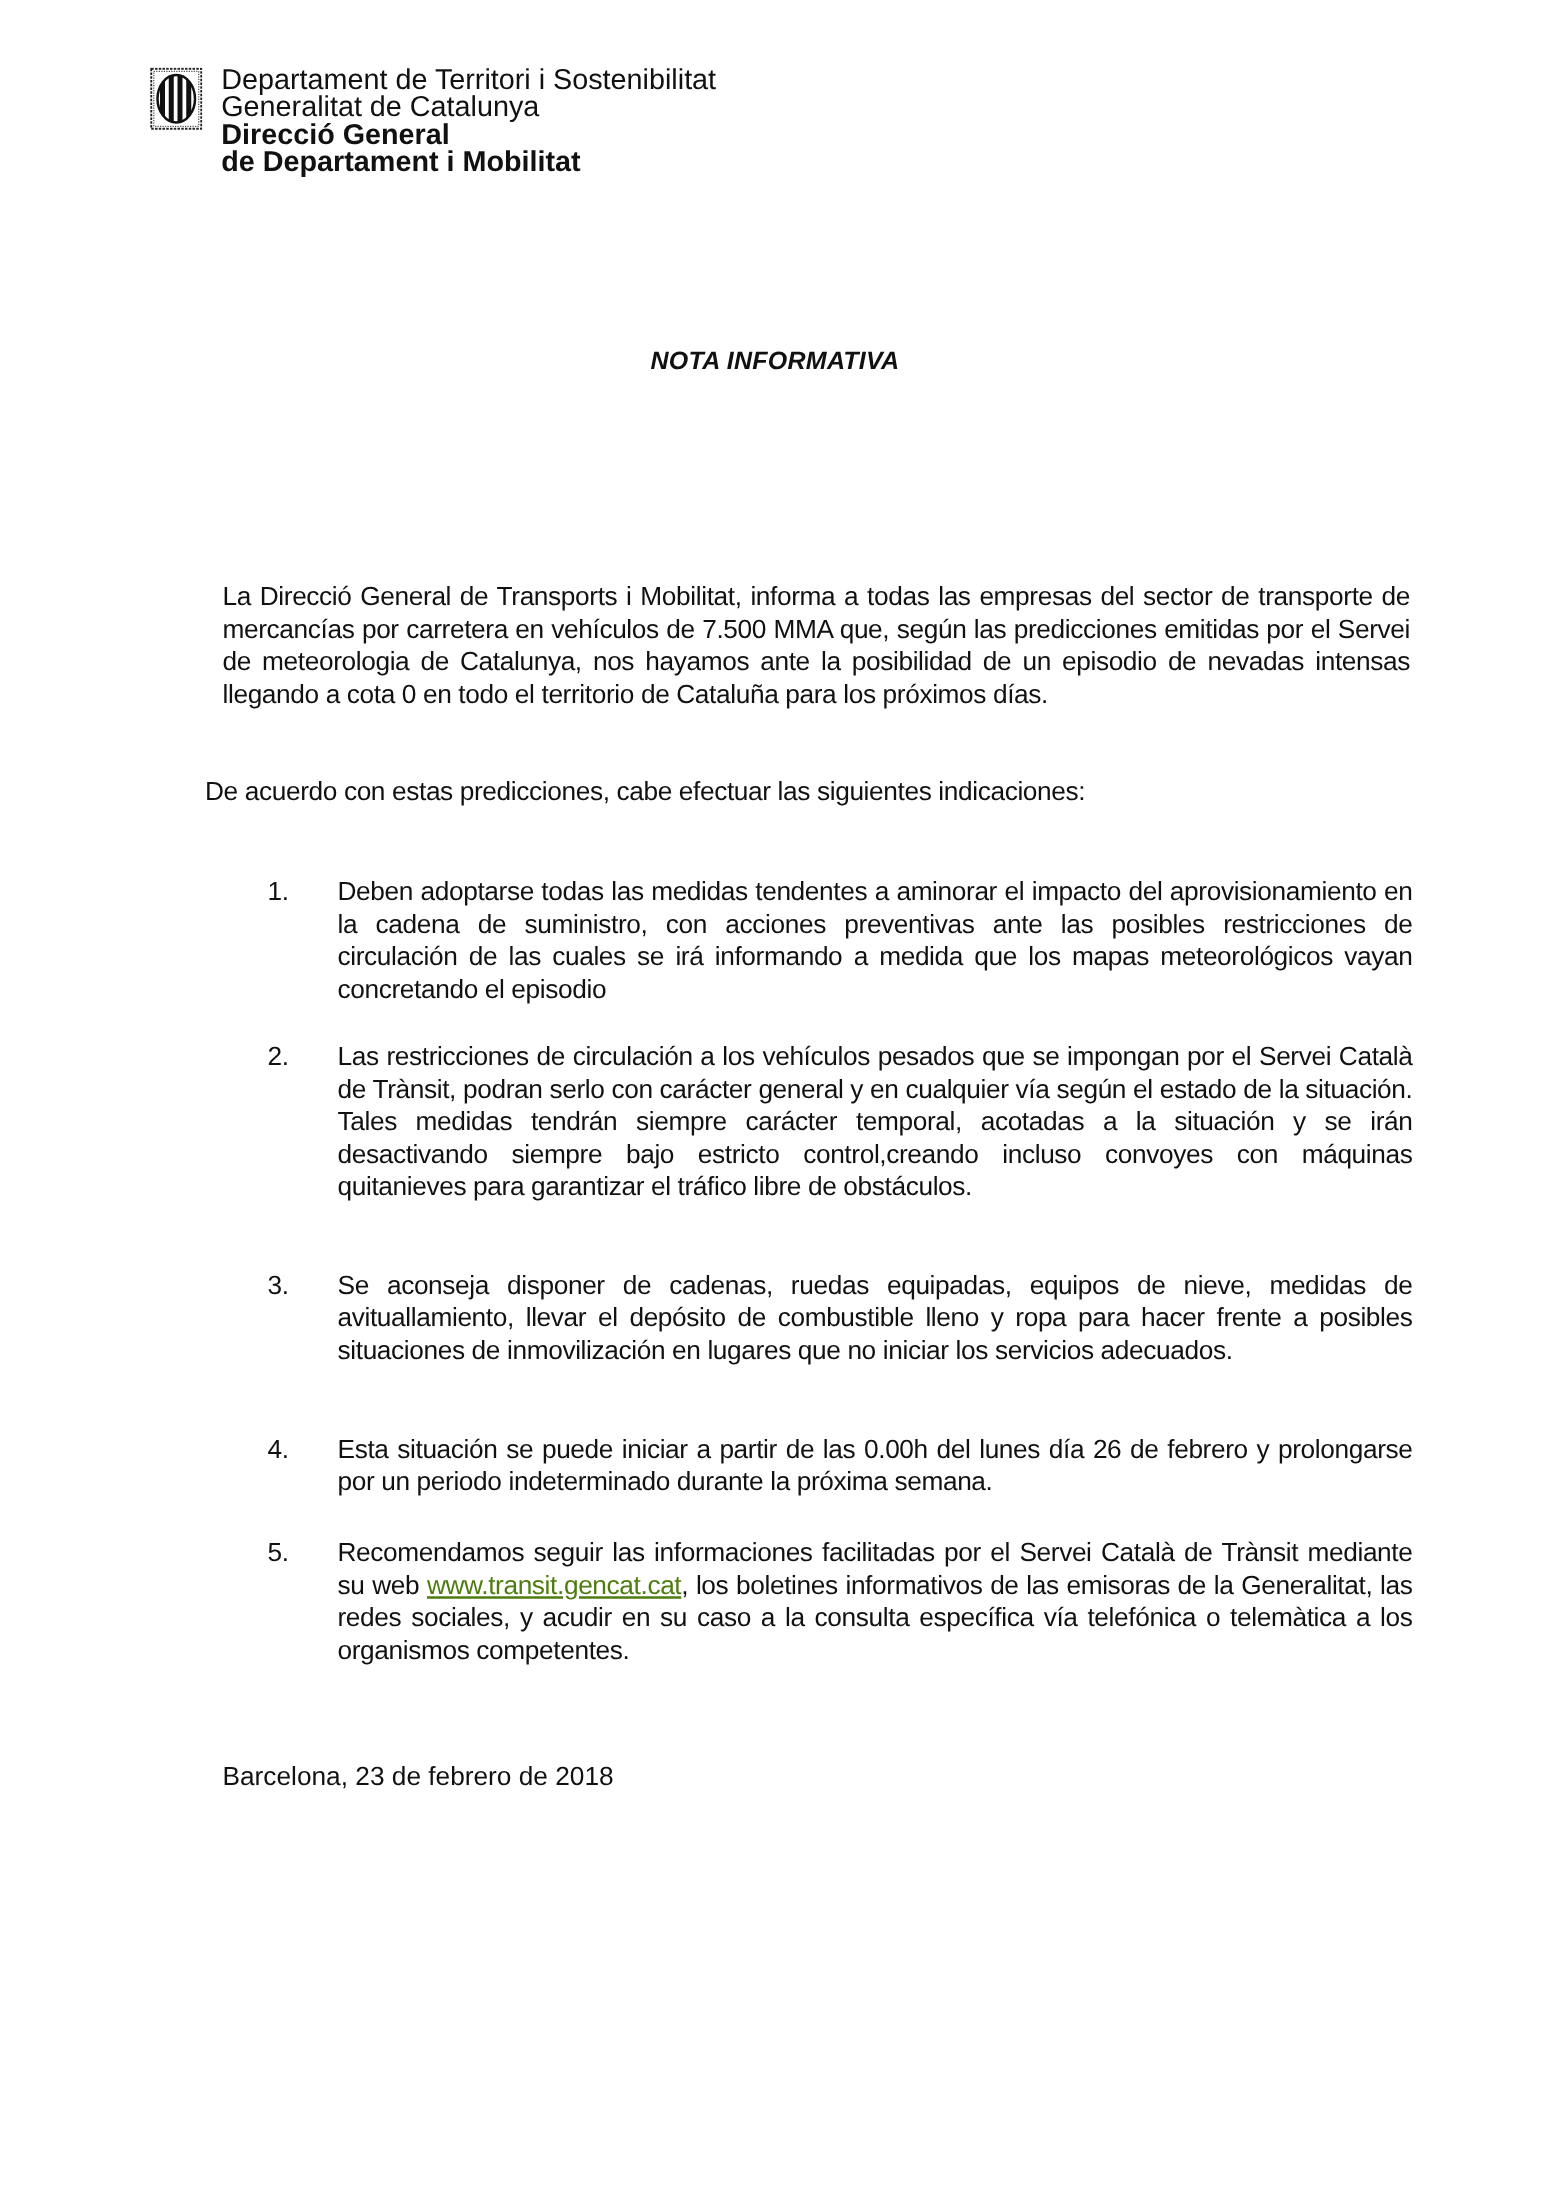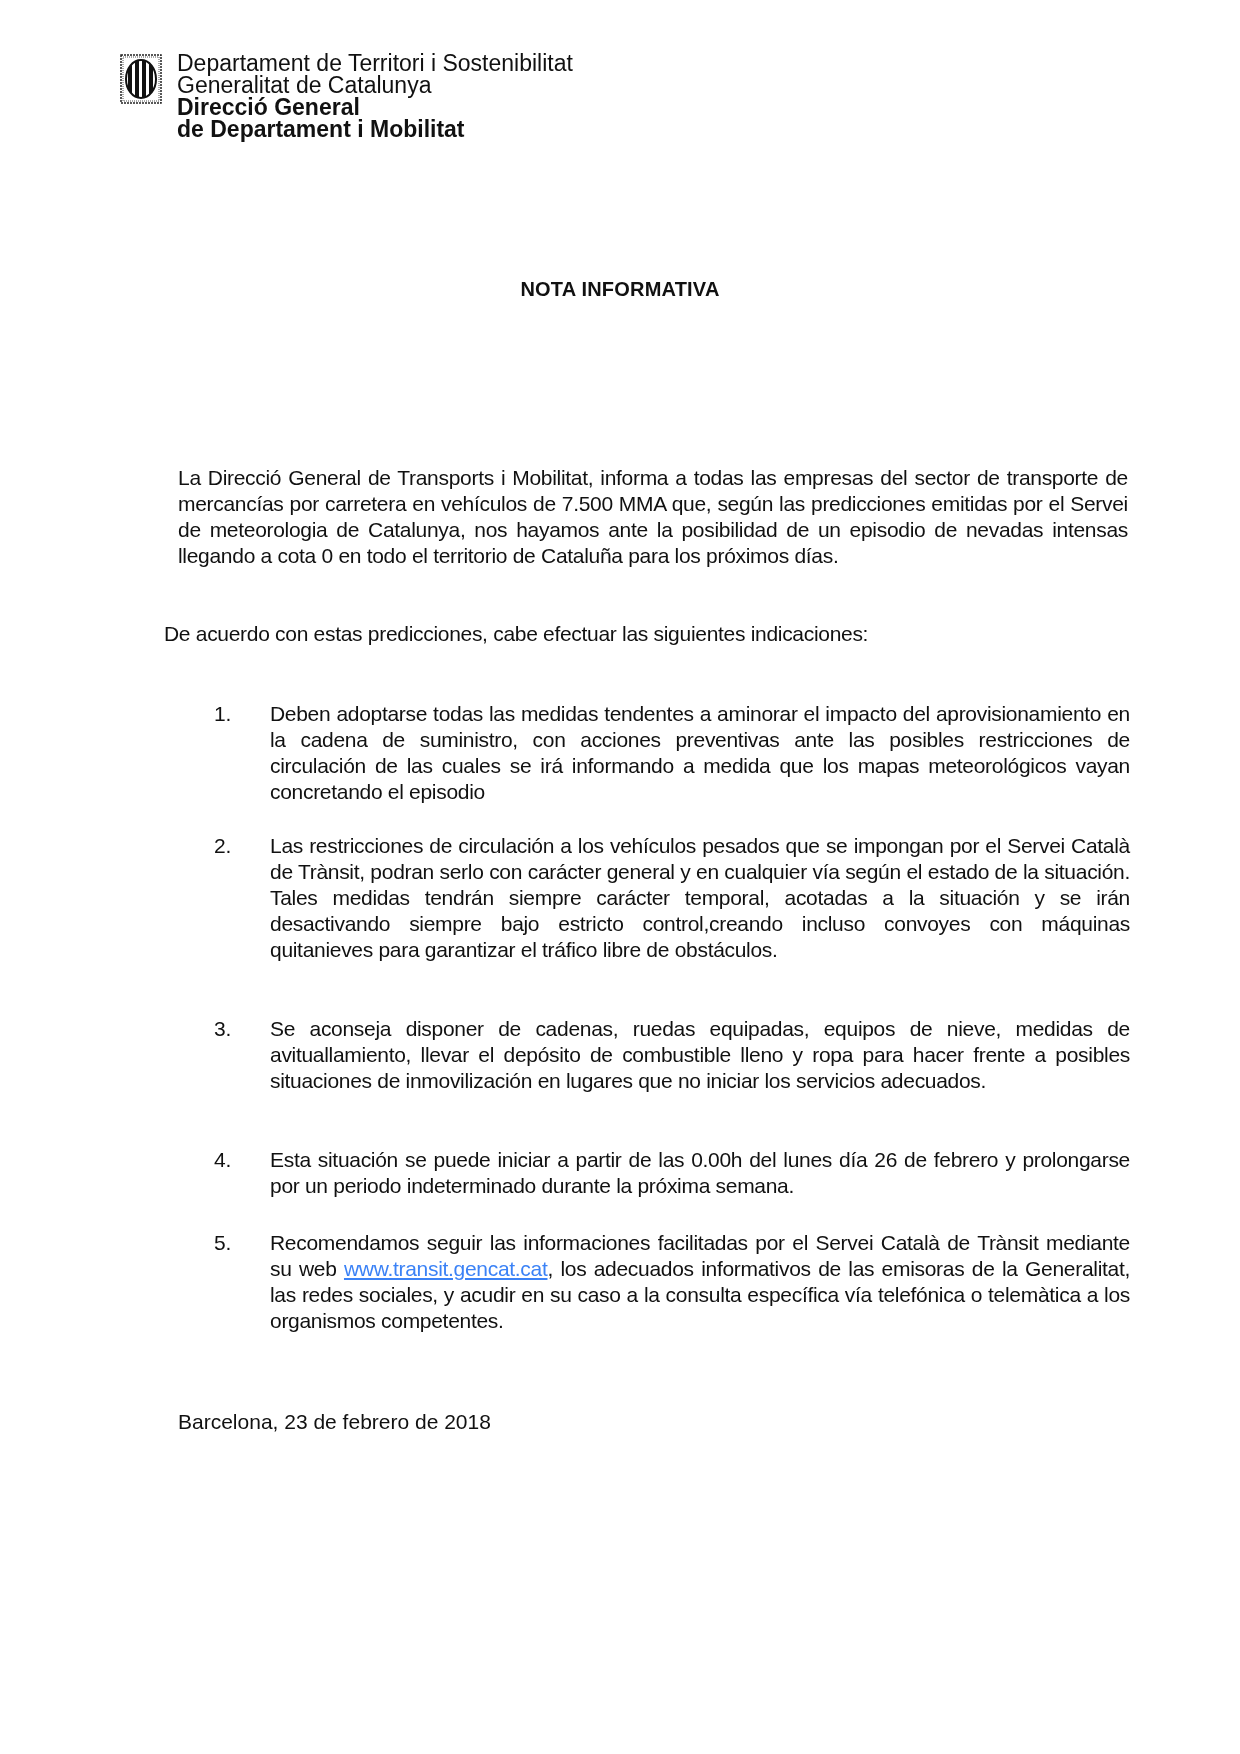--- a/index.html
+++ b/index.html
@@ -10,33 +10,33 @@
     .header { position: absolute; left: 120px; top: 52px; }
     .logo {
       position: absolute; left: 0; top: 2px; width: 42px; height: 50px;
     }
     .logo svg { display: block; }
     .hdr-lines { position: absolute; left: 57px; top: 0; white-space: nowrap; }
     .hdr-line { font-size: 23px; line-height: 22px; color: #111; }
     .hdr-line.bold { font-weight: bold; }
     .title {
       position: absolute; left: 0; width: 1240px; top: 278px;
-      text-align: center; font-weight: bold; font-size: 20px; letter-spacing: 0.2px;
+      text-align: center; font-weight: bold; font-size: 20px; letter-spacing: 0.2px; font-style: italic;
     }
     .body-text {
       font-size: 21px; line-height: 26px; text-align: justify;
       letter-spacing: -0.3px;
     }
     .intro { position: absolute; left: 178px; top: 465px; width: 950px; }
     .lead { position: absolute; left: 164px; top: 621px; width: 950px; }
     .list { position: absolute; left: 0; top: 701px; width: 1240px; }
     .item { position: absolute; left: 214px; width: 916px; }
     .item .num { position: absolute; left: 0; top: 0; width: 36px; }
     .item .txt { margin-left: 56px; }
-    .link { color: #3b82f6; text-decoration: underline; }
+    .link { color: #4d7c0f; text-decoration: underline; }
     .date { position: absolute; left: 178px; top: 1410px; font-size: 21px; }
   </style>
 </head>
 <body>
 
 <div class="header">
   <div class="logo">
     <svg width="42" height="50" viewBox="0 0 42 50">
       <rect x="1" y="1" width="40" height="48" fill="none" stroke="#222" stroke-width="1.5" stroke-dasharray="2 1"></rect>
       <rect x="3" y="3" width="36" height="44" fill="none" stroke="#555" stroke-width="1" stroke-dasharray="1 1"></rect>
@@ -78,17 +78,17 @@
   <div class="item body-text" style="top:315px">
     <span class="num">3.</span>
     <div class="txt">Se aconseja disponer de cadenas, ruedas equipadas, equipos de nieve, medidas de avituallamiento, llevar el depósito de combustible lleno y ropa para hacer frente a posibles situaciones de inmovilización en lugares que no iniciar los servicios adecuados.</div>
   </div>
   <div class="item body-text" style="top:446px">
     <span class="num">4.</span>
     <div class="txt">Esta situación se puede iniciar a partir de las 0.00h del lunes día 26 de febrero y prolongarse por un periodo indeterminado durante la próxima semana.</div>
   </div>
   <div class="item body-text" style="top:529px">
     <span class="num">5.</span>
-    <div class="txt"><span>Recomendamos seguir las informaciones facilitadas por el Servei Català de Trànsit mediante su web </span><a class="link">www.transit.gencat.cat</a><span>, los adecuados informativos de las emisoras de la Generalitat, las redes sociales, y acudir en su caso a la consulta específica vía telefónica o telemàtica a los organismos competentes.</span></div>
+    <div class="txt"><span>Recomendamos seguir las informaciones facilitadas por el Servei Català de Trànsit mediante su web </span><a class="link">www.transit.gencat.cat</a><span>, los boletines informativos de las emisoras de la Generalitat, las redes sociales, y acudir en su caso a la consulta específica vía telefónica o telemàtica a los organismos competentes.</span></div>
   </div>
 </div>
 
 <div class="date">Barcelona, 23 de febrero de 2018</div>
 
 </body></html>

